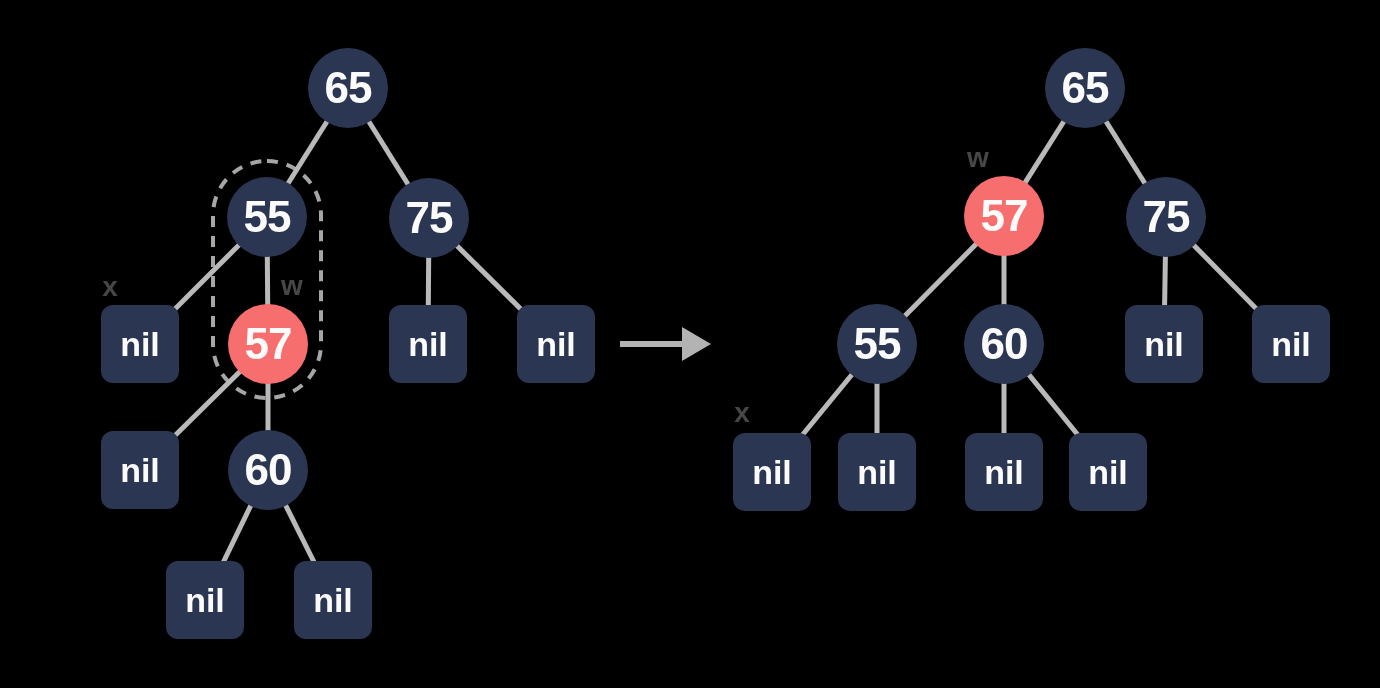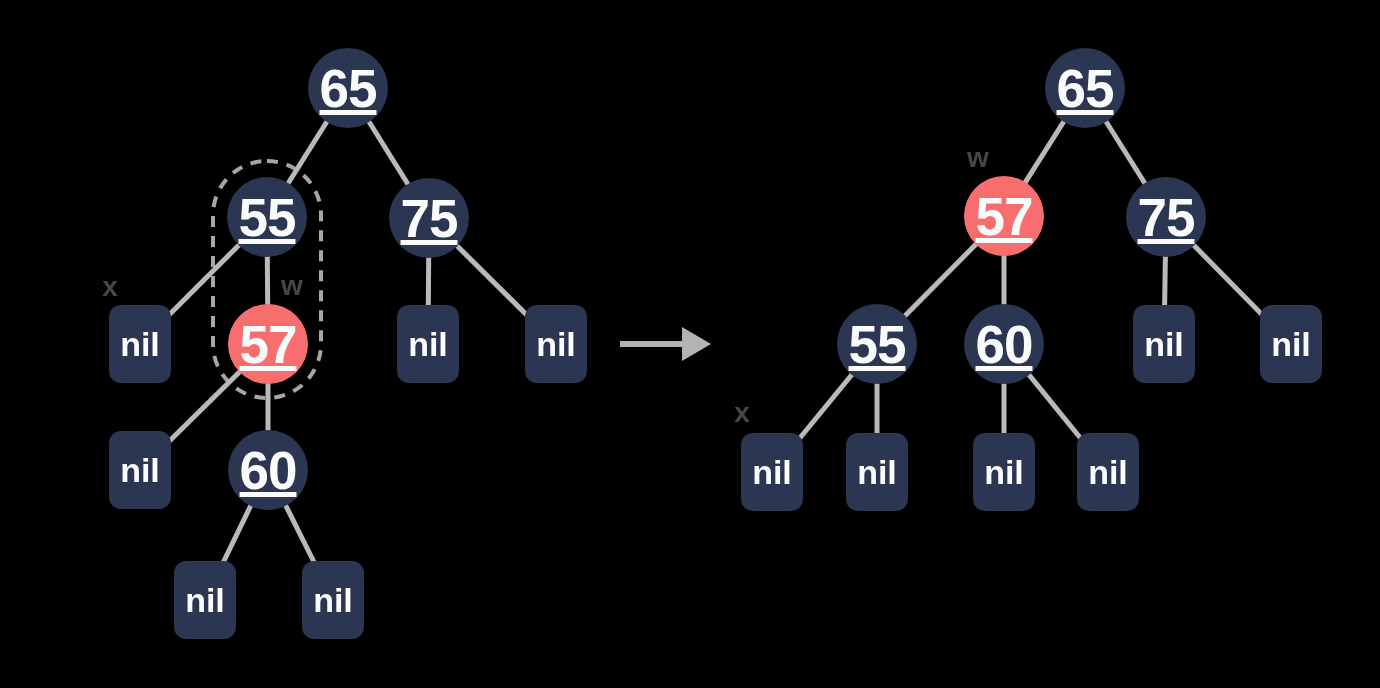--- a/index.html
+++ b/index.html
@@ -19,25 +19,25 @@
     position:absolute;
     display:flex;align-items:center;justify-content:center;
     transform:translate(-50%,-50%);
     color:var(--node-text,#fbfbfb);
     font-weight:bold;
     box-sizing:border-box;
   }
   .circle{
     width:80px;height:80px;border-radius:50%;
     background:var(--node-fill,#2b3652);
-    font-size:53px;letter-spacing:-1px;text-decoration:underline;
+    font-size:44px;letter-spacing:-1px;
   }
   .circle.red{background:var(--highlight-fill,#f76e6e);}
   .square{
-    width:62px;height:78px;border-radius:12px;
+    width:78px;height:78px;border-radius:12px;
     background:var(--node-fill,#2b3652);
     font-size:34px;
   }
   .ptr{
     position:absolute;transform:translate(-50%,-50%);
     color:var(--pointer-label,#474747);
     font-weight:bold;font-size:28px;line-height:1;
   }
 </style>
 </head>

